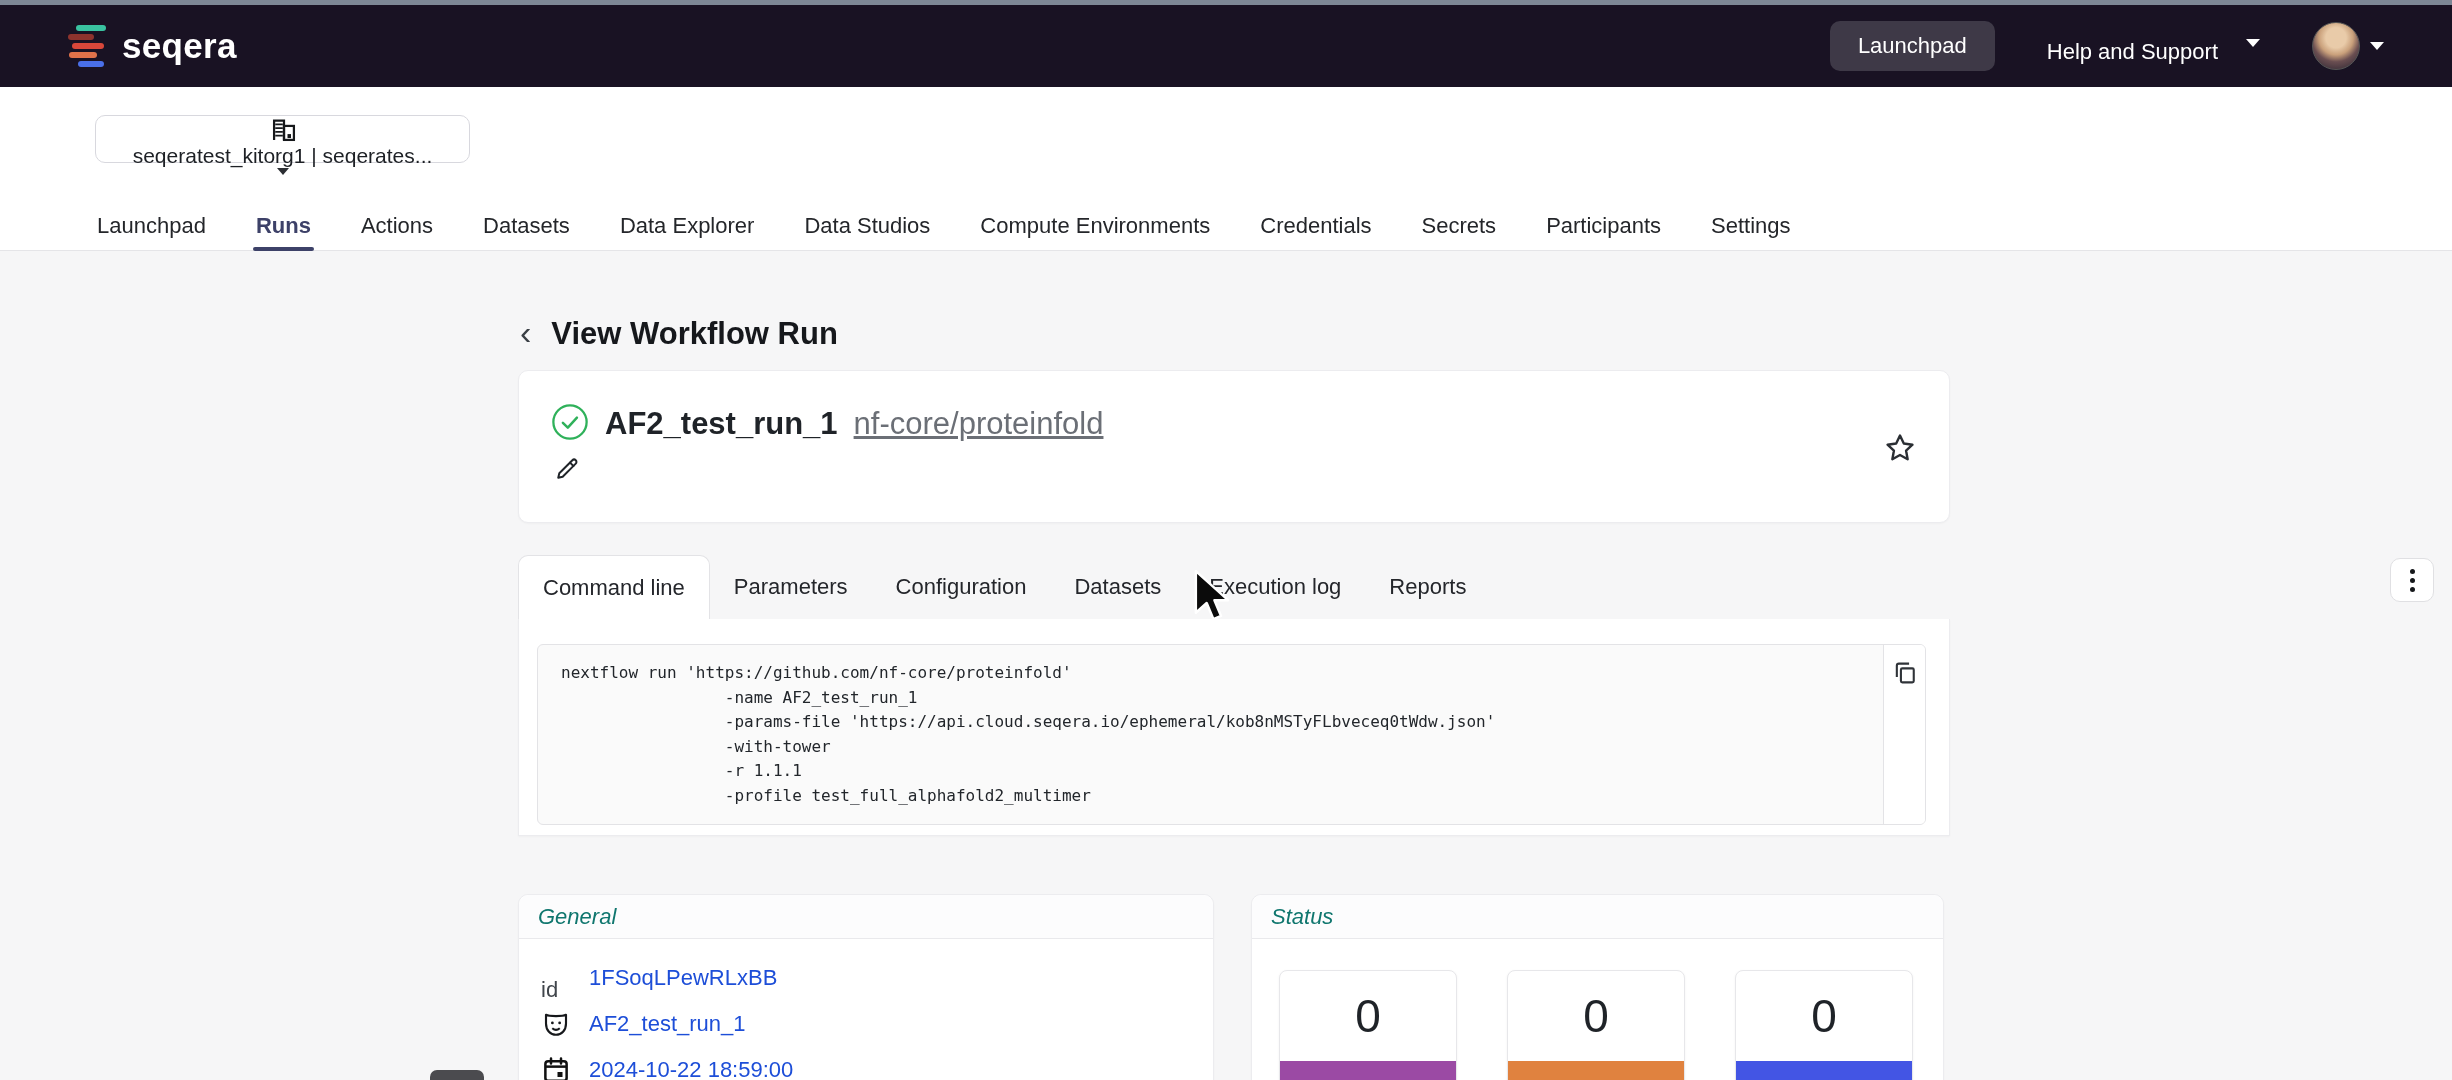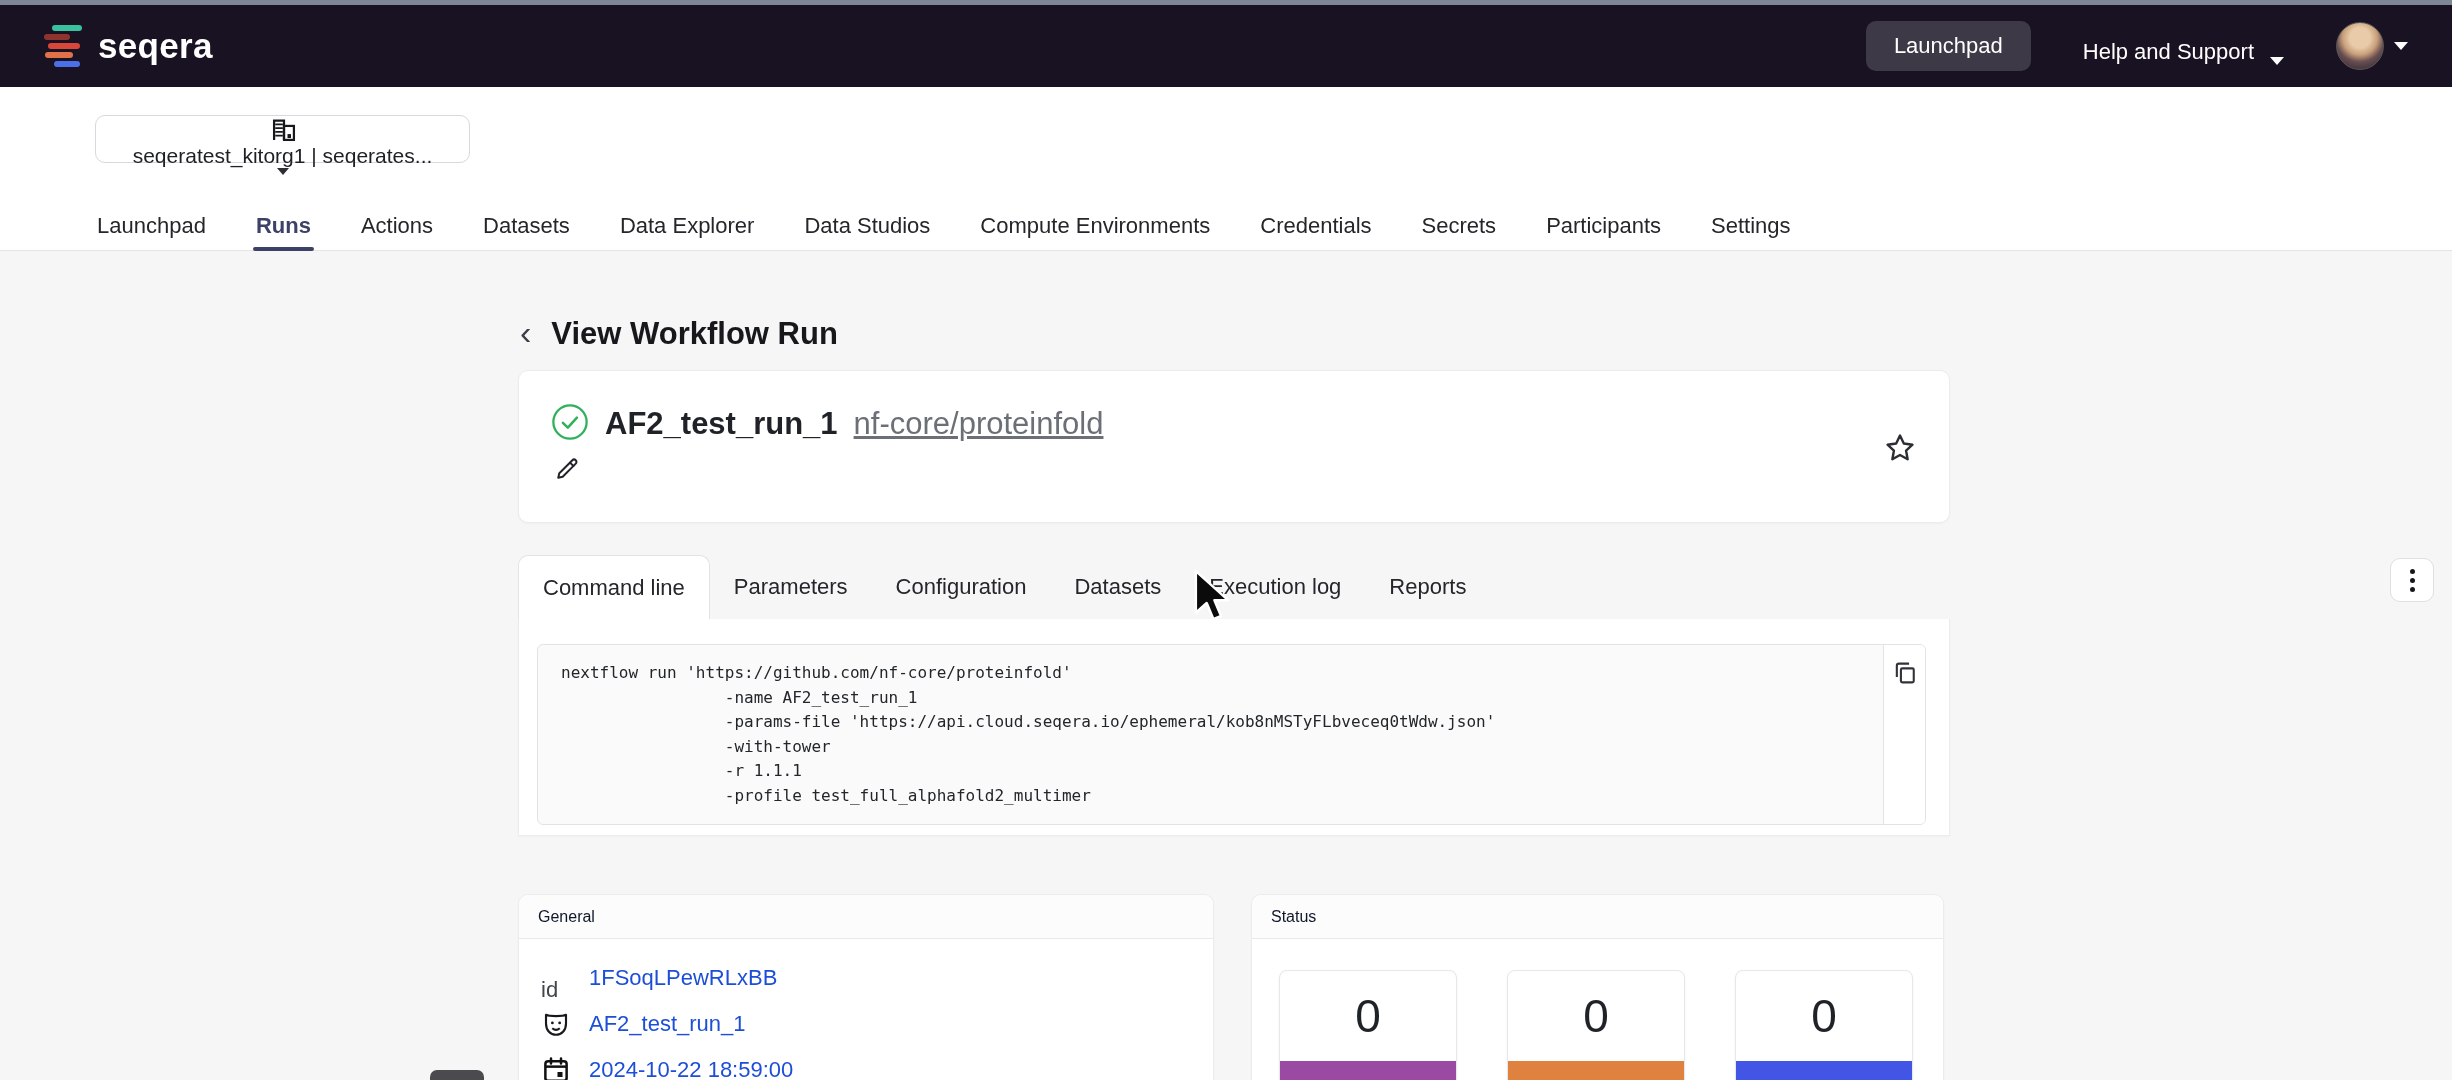--- a/index.html
+++ b/index.html
@@ -4,34 +4,34 @@
 <style>
   html,body{margin:0;padding:0;background:#fff;}
   .app{position:relative;width:2452px;height:1080px;overflow:hidden;background:#f6f6f7;
        font-family:"Liberation Sans",sans-serif;-webkit-font-smoothing:antialiased;}
 
   
   .top-strip{position:absolute;top:0;left:0;right:0;height:5px;background:#7d8795;}
 
   
   .navbar{position:absolute;top:5px;left:0;right:0;height:82px;background:#191223;
-          display:flex;align-items:center;padding:0 44px;box-sizing:border-box;}
+          display:flex;align-items:center;padding:0 68px;box-sizing:border-box;}
   .brand{display:flex;align-items:center;gap:14px;cursor:pointer;}
   .brand-logo{width:40px;height:46px;display:flex;flex-direction:column;justify-content:center;gap:3px;}
   .brand-logo i{display:block;height:6px;border-radius:3px;}
   .brand-logo i:nth-child(1){background:#3ac2a0;margin-left:8px;width:30px;}
   .brand-logo i:nth-child(2){background:#8e332d;margin-left:0;width:26px;}
   .brand-logo i:nth-child(3){background:#d8473a;margin-left:4px;width:32px;}
   .brand-logo i:nth-child(4){background:#e0724a;margin-left:1px;width:28px;}
   .brand-logo i:nth-child(5){background:#4a6fe8;margin-left:10px;width:26px;}
   .brand-name{color:#fff;font-size:35px;font-weight:600;letter-spacing:.3px;}
   .nav-right{margin-left:auto;display:flex;align-items:center;gap:52px;}
   .launchpad-btn{background:#3e3947;color:#fff;font-size:22px;padding:12px 28px;border-radius:10px;
                  border:none;font-family:inherit;cursor:pointer;}
-  .help-menu{display:flex;align-items:flex-end;gap:16px;color:#fff;font-size:22px;cursor:pointer;margin-top:12px;}
+  .help-menu{display:flex;align-items:flex-start;gap:28px;color:#fff;font-size:22px;cursor:pointer;margin-top:12px;}
   .caret-down{width:0;height:0;border-left:7px solid transparent;border-right:7px solid transparent;
               border-top:8px solid #fff;display:inline-block;}
   .avatar-menu{display:flex;align-items:center;gap:10px;cursor:pointer;}
   .avatar{width:46px;height:46px;border-radius:50%;border:1px solid #555;
           background:radial-gradient(circle at 50% 32%,#e9cba9 0 26%,#c9a07b 44%,#6a4e51 62%,#23202e 100%);}
 
   
   .workspace-bar{position:absolute;top:87px;left:0;right:0;height:114px;background:#fff;}
   .workspace-select{position:absolute;left:95px;top:28px;height:48px;width:375px;box-sizing:border-box;
                     display:flex;align-items:center;background:#fff;border:1px solid #d8d8de;
@@ -82,21 +82,21 @@
   .code-line{white-space:pre;}
   .code-copy-col{width:42px;border-left:1px solid #e3e3e6;background:#fff;display:flex;
                  justify-content:center;padding-top:14px;box-sizing:border-box;}
   .copy-btn{cursor:pointer;height:28px;}
 
   .info-card{position:absolute;top:643px;background:#fff;border:1px solid #ececef;border-radius:10px 10px 0 0;
              box-sizing:border-box;box-shadow:0 1px 2px rgba(0,0,0,.03);}
   .general-card{left:518px;width:696px;height:500px;}
   .status-card{left:1251px;width:693px;height:500px;}
   .card-head{height:43px;display:flex;align-items:center;padding:0 19px;border-bottom:1px solid #e9e9ec;
-             font-size:16px;color:#0f172a;background:#fcfcfd;border-radius:10px 10px 0 0;}
+             font-size:22px;color:#0f766e;background:#fcfcfd;border-radius:10px 10px 0 0;font-style:italic;}
   .gen-rows{padding:16px 20px 0 22px;}
   .gen-row{height:46px;display:flex;align-items:center;}
   .gen-key{width:48px;font-size:22px;color:#40454b;margin-top:24px;}
   .gen-ic{width:48px;display:flex;align-items:center;}
   .gen-val{font-size:22px;color:#1d4ed8;}
 
   .counters{display:flex;gap:50px;padding:31px 0 0 27px;}
   .counter{width:178px;height:148px;background:#fff;border:1px solid #e7e7ea;border-radius:8px;
            box-sizing:border-box;overflow:hidden;display:flex;flex-direction:column;
            box-shadow:0 1px 3px rgba(0,0,0,.05);}

